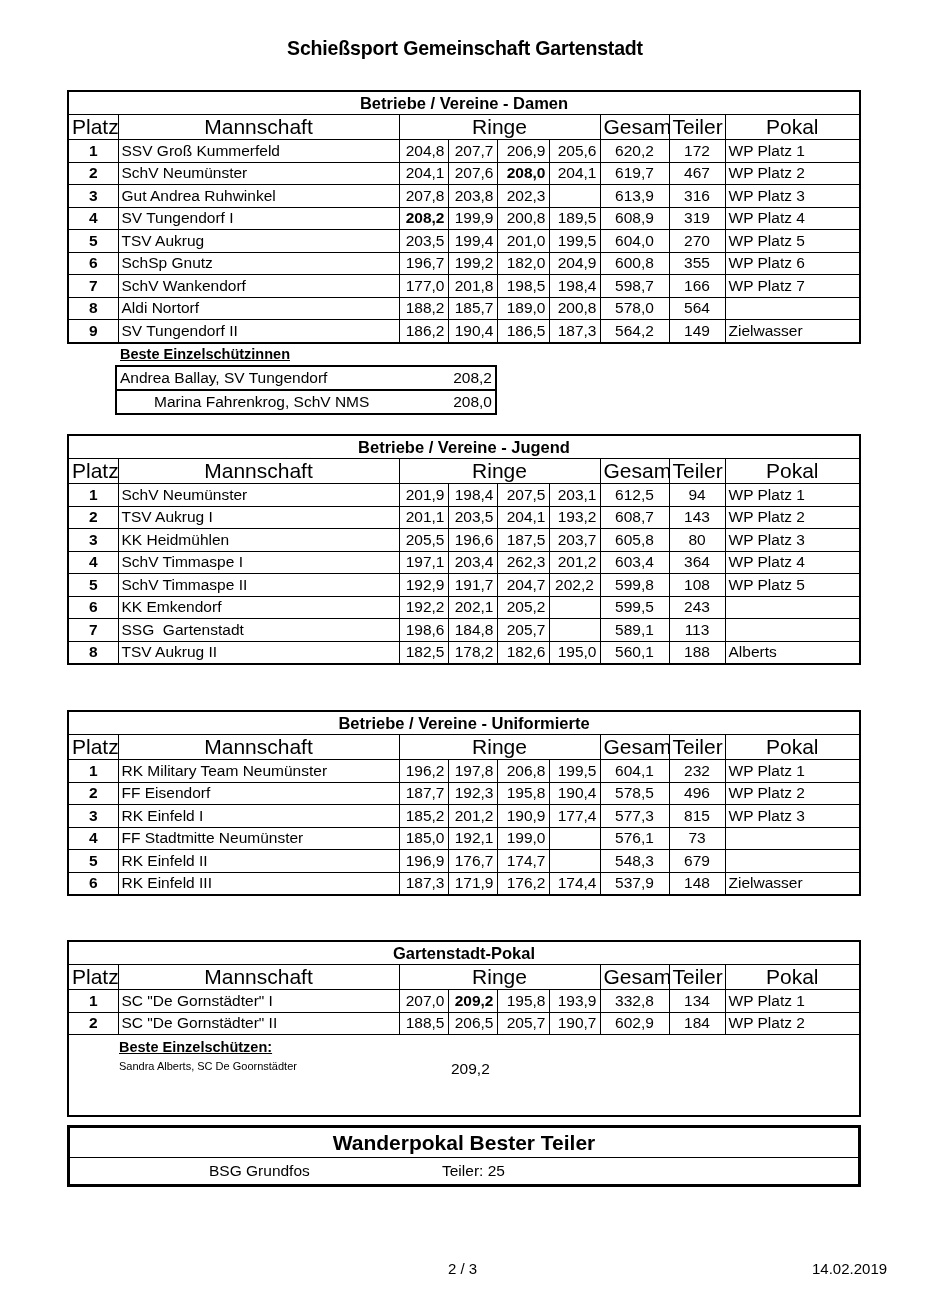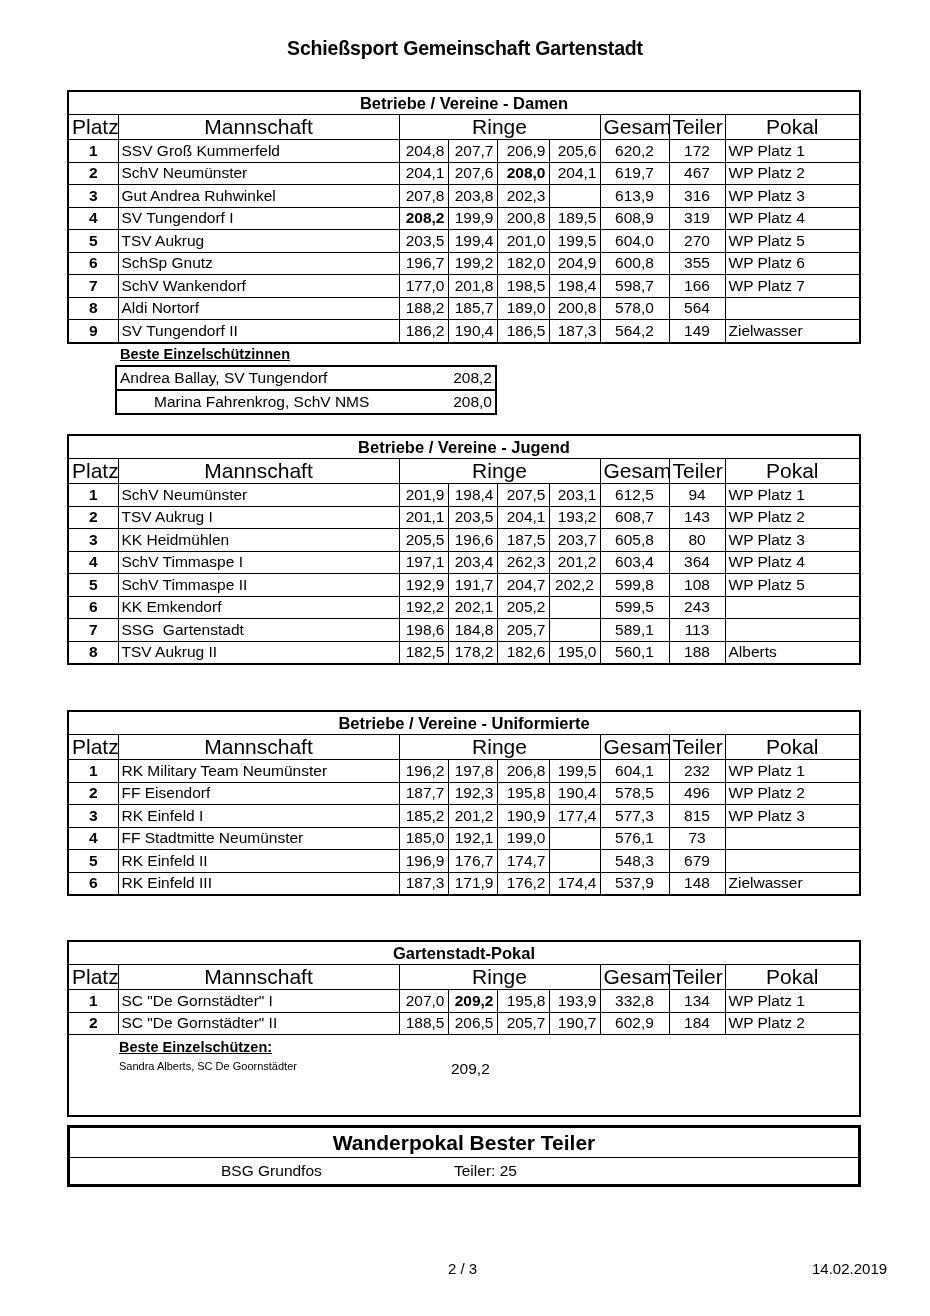--- a/index.html
+++ b/index.html
@@ -436,20 +436,20 @@
         <div style="position:absolute; left:50px; top:25px; font-size:11px;">Sandra Alberts, SC De Goornstädter</div>
         <div style="position:absolute; left:382px; top:25px; font-size:15.5px;">209,2</div>
       </td>
     </tr>
   </tbody>
     </table>
 </div>
 
 <div class="tbl" style="top:1125px; border-width:3px;">
   <div style="text-align:center; font-weight:bold; font-size:21px; height:29px; line-height:29px; border-bottom:1.5px solid #000;">Wanderpokal Bester Teiler</div>
-  <div style="position:relative; height:26px; font-size:15.5px;margin-left:12px;">
+  <div style="position:relative; height:26px; font-size:15.5px;">
     <span style="position:absolute; left:139px; top:4px;">BSG Grundfos</span>
     <span style="position:absolute; left:372px; top:4px;">Teiler: 25</span>
   </div>
 </div>
 
 <div class="footer" style="left:448px;">2 / 3</div>
 <div class="footer" style="left:812px;">14.02.2019</div>
 
 </body></html>

